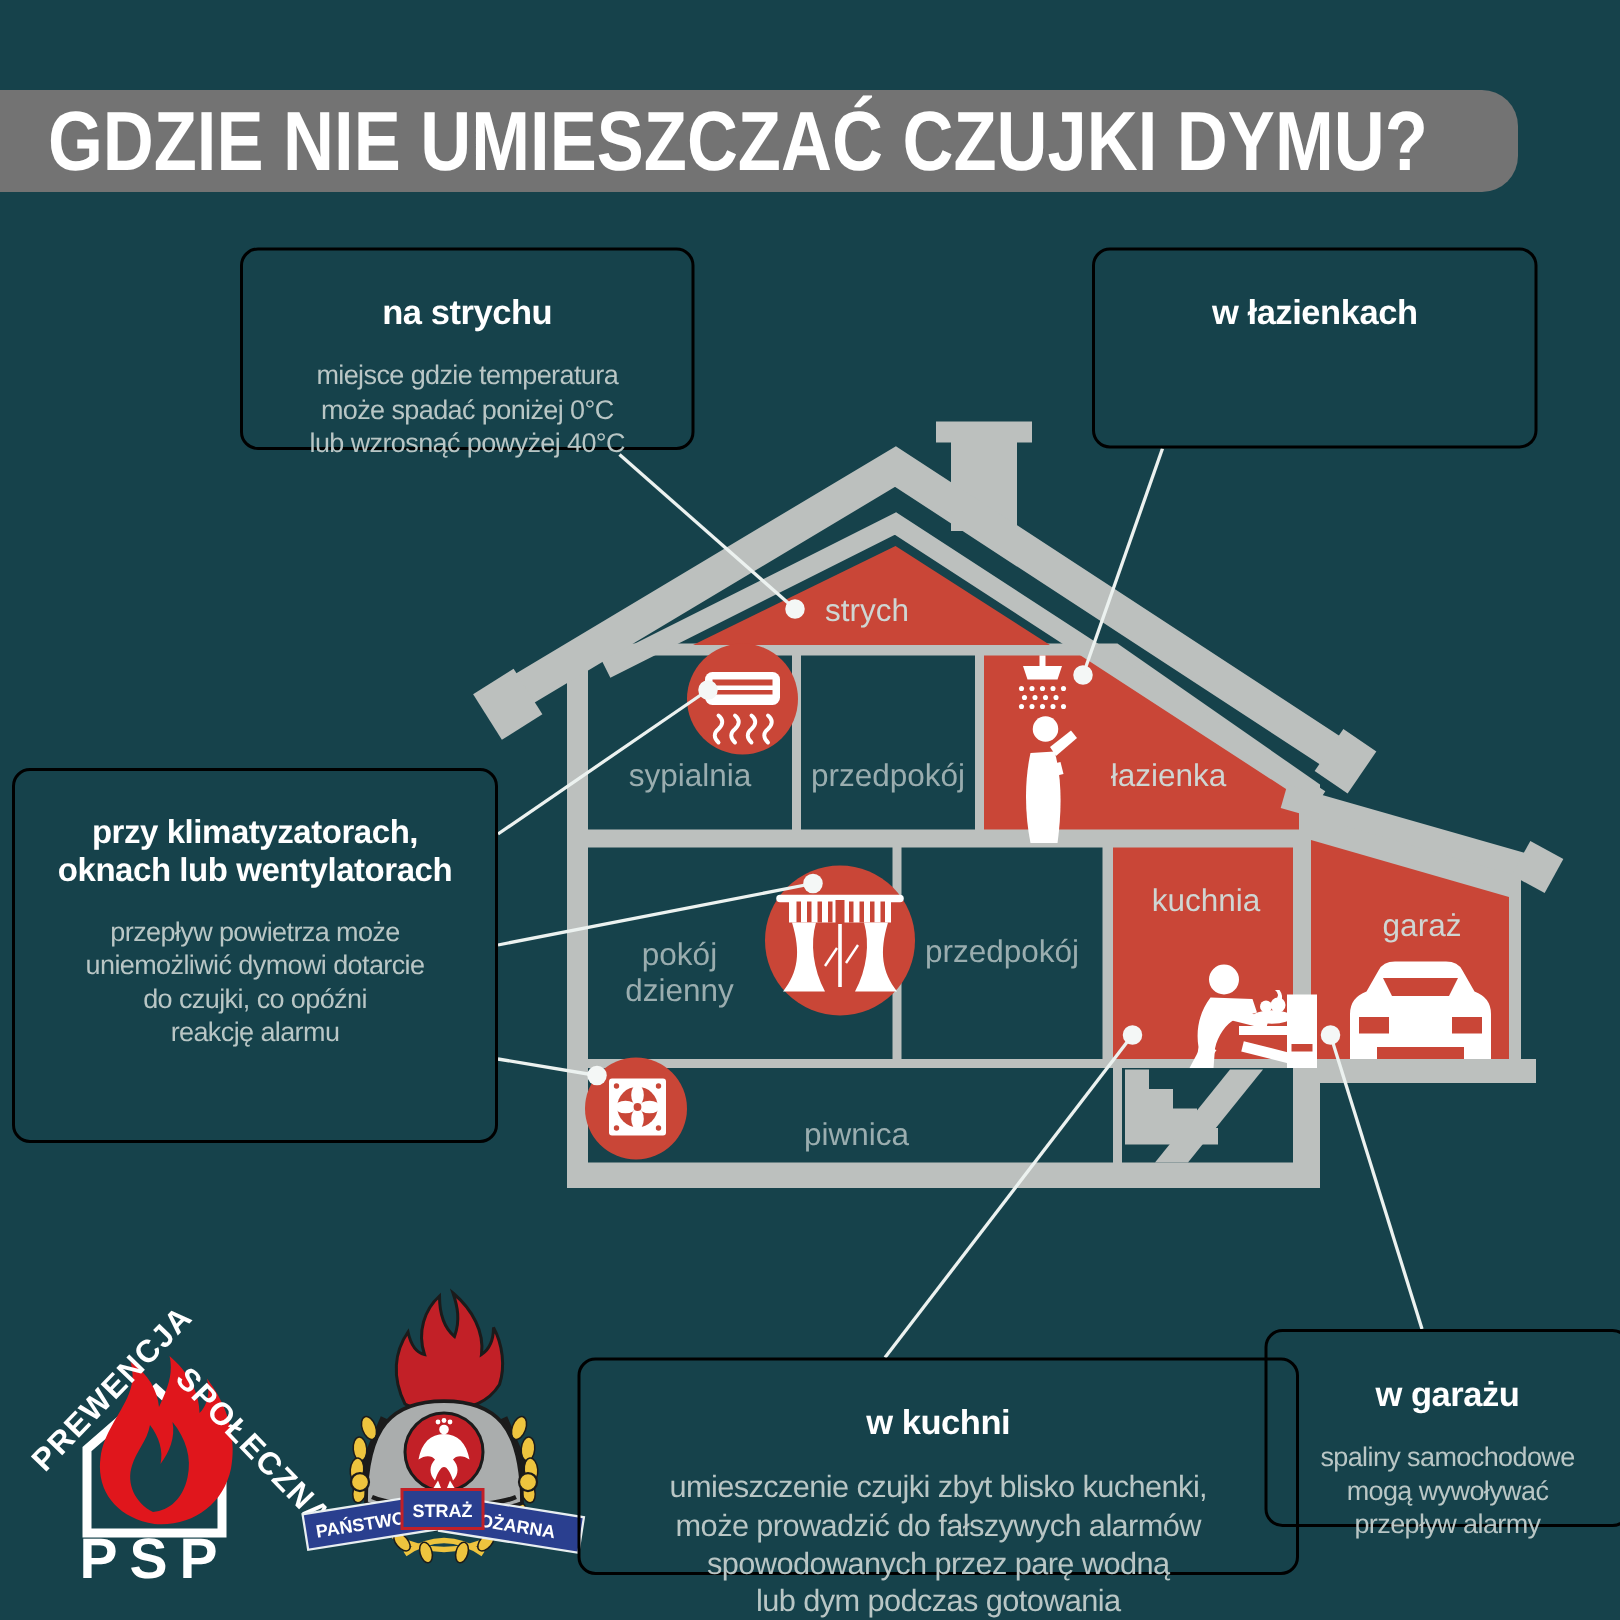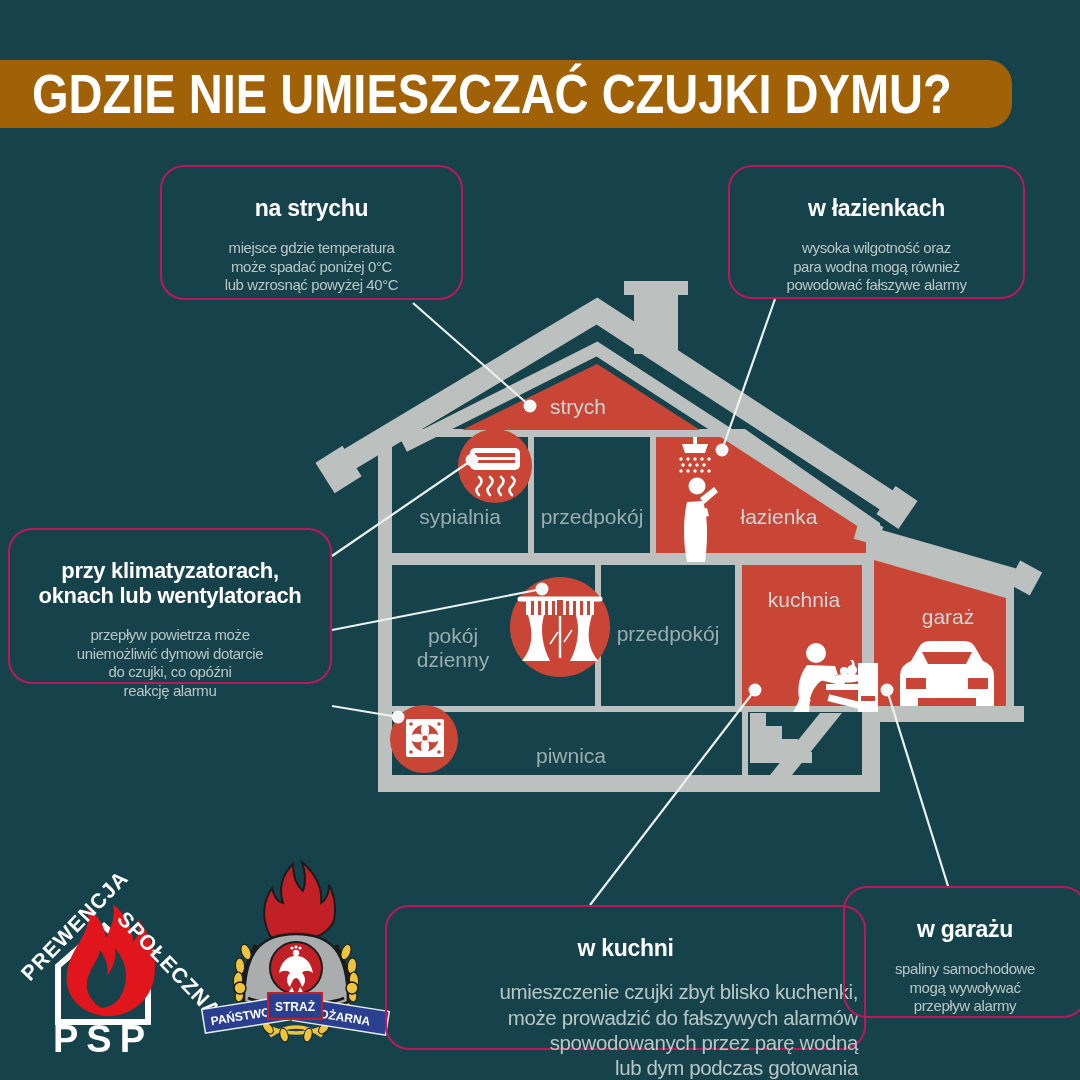--- a/index.html
+++ b/index.html
@@ -5,42 +5,42 @@
   html,body{margin:0;padding:0;}
   body{
     width:1080px;height:1080px;position:relative;overflow:hidden;
     background:#16424b;
     font-family:"Liberation Sans",sans-serif;
   }
   .stage{position:absolute;left:0;top:0;width:1080px;height:1080px;}
   svg{position:absolute;left:0;top:0;}
   .banner{
     position:absolute;left:0;top:60px;width:1012px;height:68px;
-    background:#a16207;border-radius:0 24px 24px 0;
+    background:#737373;border-radius:0 24px 24px 0;
   }
   .banner h1{
     margin:0;font-size:56px;line-height:67px;color:#ffffff;font-weight:bold;
     padding-left:38px;letter-spacing:0px;white-space:nowrap;
     transform:scaleX(0.84);transform-origin:left center;
   }
   .callout{
     position:absolute;box-sizing:border-box;
-    border:2px solid #be185d;border-radius:24px;
+    border:2px solid #000000;border-radius:12px;
     text-align:center;color:#b9c6c5;
     padding:10px 6px 6px 6px;
     white-space:pre-line;
   }
   .co-head{font-weight:bold;color:#ffffff;font-size:23px;line-height:1.14;letter-spacing:-0.3px;}
-  .co-body{font-size:15px;line-height:1.24;letter-spacing:-0.4px;}
+  .co-body{font-size:18px;line-height:1.24;letter-spacing:-0.4px;}
   #co-attic   {left:160px;top:165px;width:303px;height:135px;}
   #co-bath    {left:728px;top:165px;width:297px;height:134px;}
-  #co-airflow {left:8px;  top:528px;width:324px;height:156px;}
+  #co-airflow {left:8px;  top:512px;width:324px;height:250px;}
   #co-airflow .co-head{font-size:22px;}
   #co-kitchen {left:385px;top:905px;width:481px;height:145px;}
-  #co-kitchen .co-body{font-size:20.5px;text-align:right;}
+  #co-kitchen .co-body{font-size:20.5px;}
   #co-garage  {left:843px;top:886px;width:244px;height:132px;}
 </style>
 </head>
 <body>
 
 <div class="stage">
 
 <svg width="1080" height="1080" viewBox="0 0 1080 1080">
 
   <g>
@@ -288,23 +288,20 @@
 
 <div class="callout" id="co-attic">
   <div class="co-head">na strychu</div>
   <div class="co-body">miejsce gdzie temperatura
 może spadać poniżej 0°C
 lub wzrosnąć powyżej 40°C</div>
 </div>
 
 <div class="callout" id="co-bath">
   <div class="co-head">w łazienkach</div>
-  <div class="co-body">wysoka wilgotność oraz
-para wodna mogą również
-powodować fałszywe alarmy</div>
 </div>
 
 <div class="callout" id="co-airflow">
   <div class="co-head">przy klimatyzatorach,
 oknach lub wentylatorach</div>
   <div class="co-body">przepływ powietrza może
 uniemożliwić dymowi dotarcie
 do czujki, co opóźni
 reakcję alarmu</div>
 </div>

